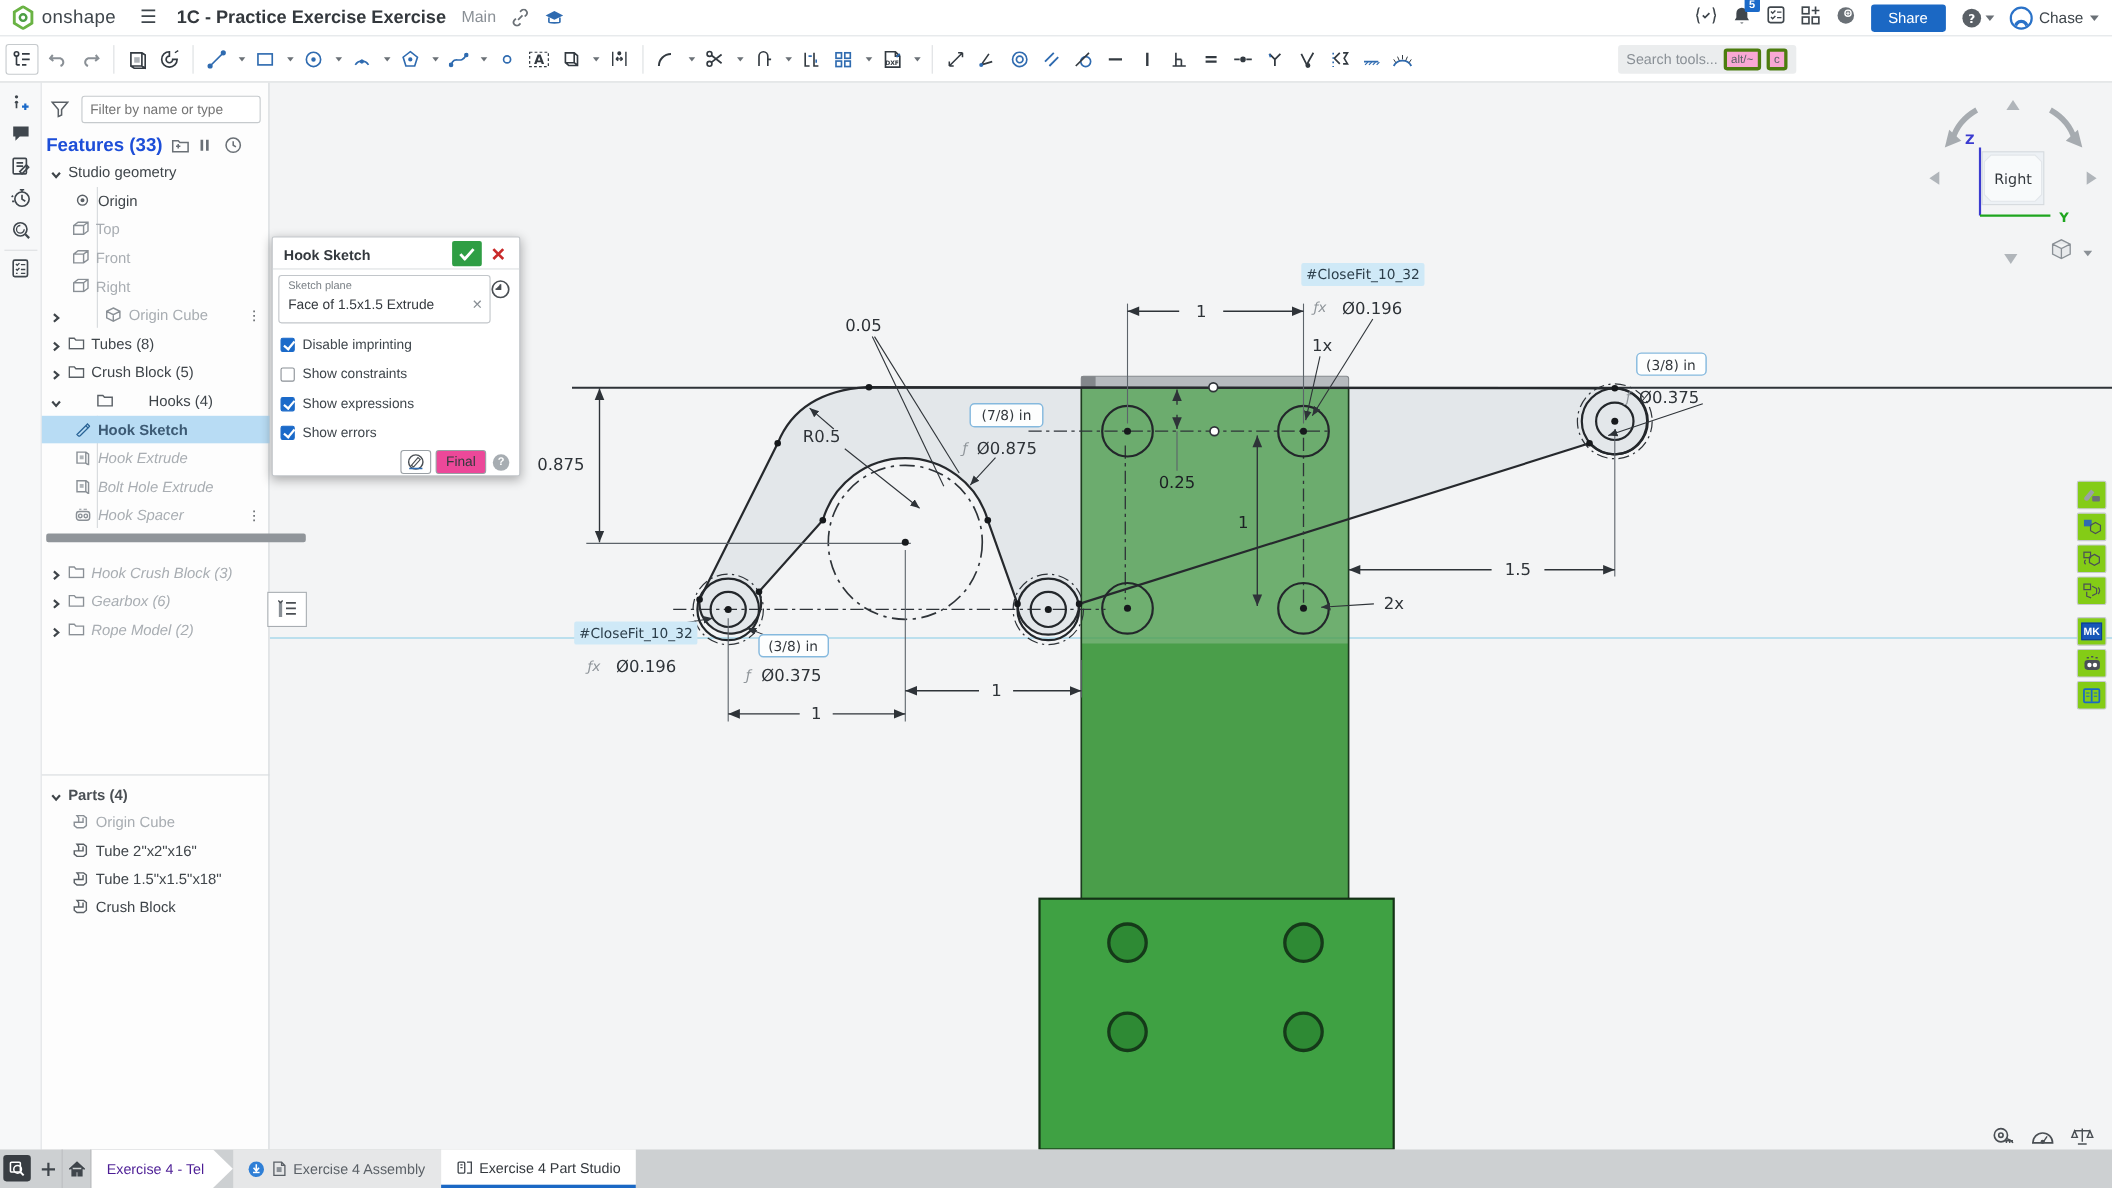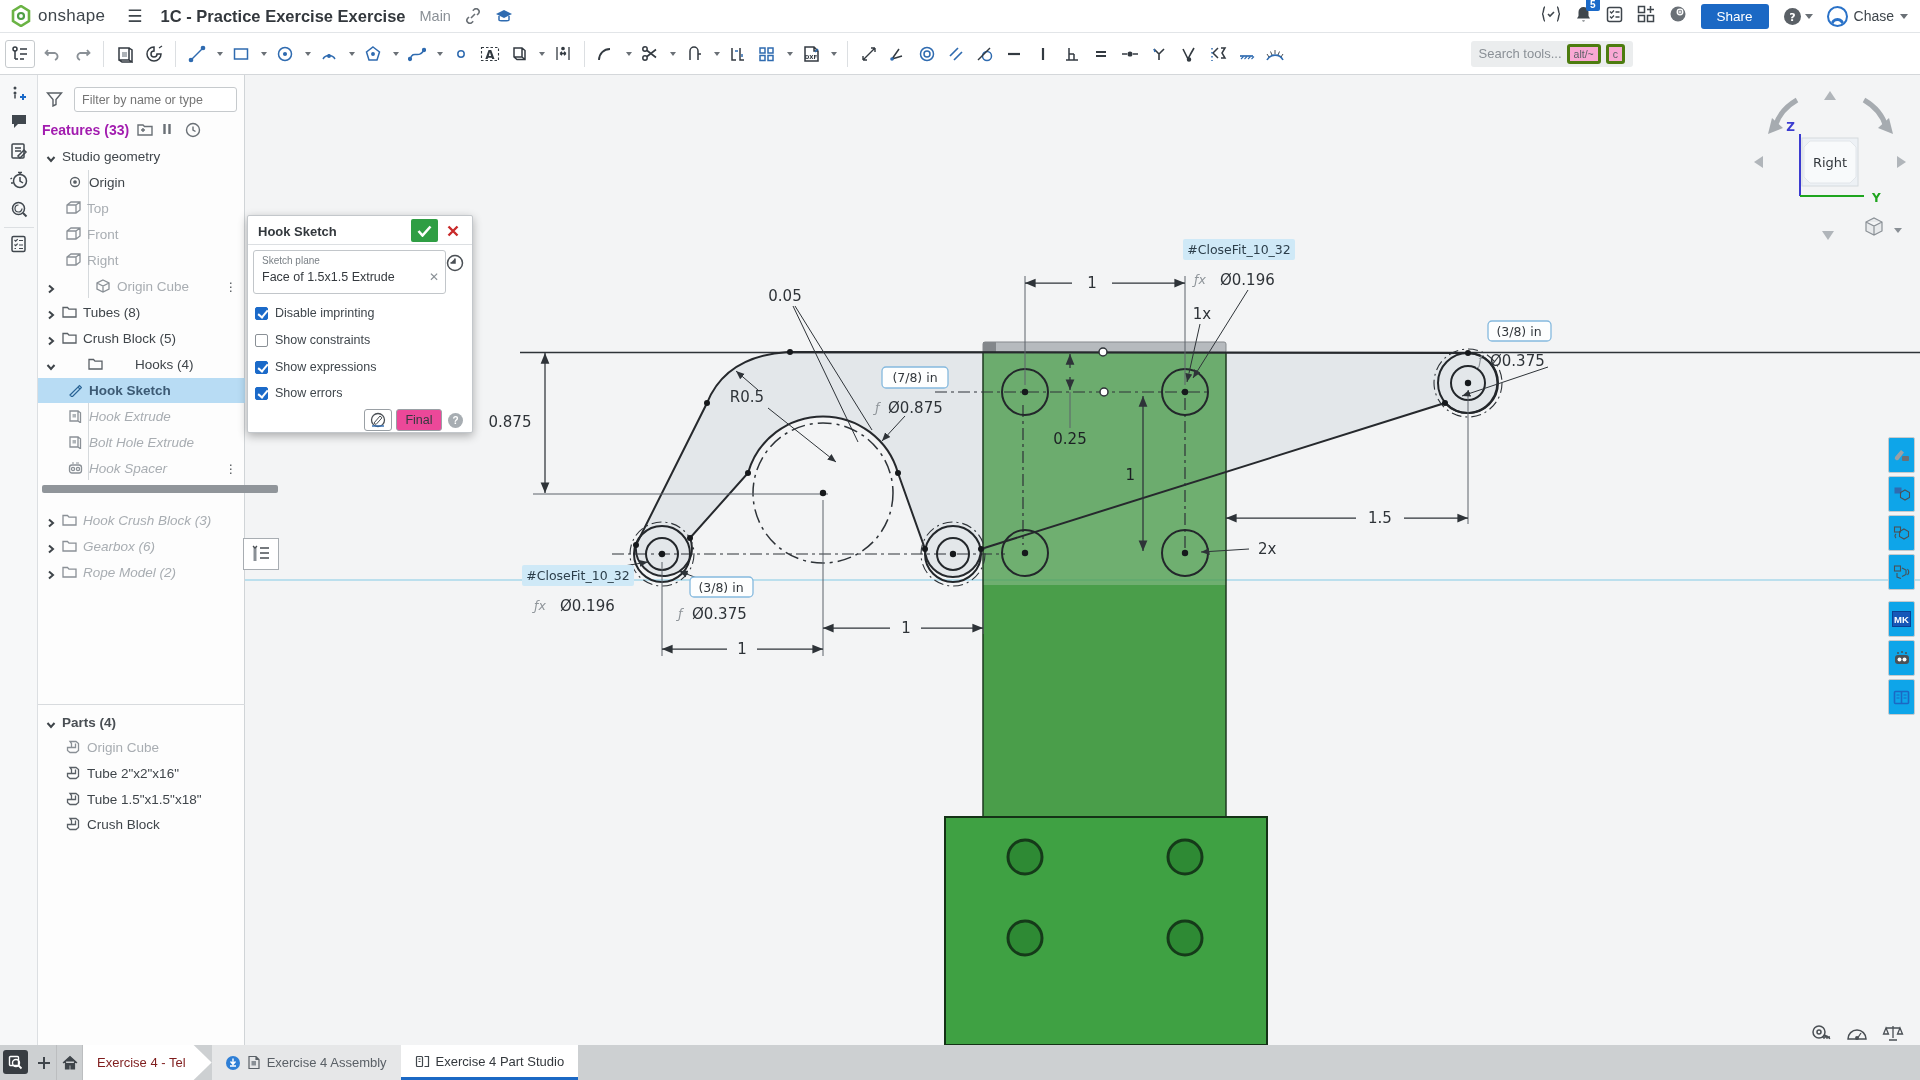--- a/index.html
+++ b/index.html
@@ -49,21 +49,21 @@
   .chev svg { stroke:#3f454a; stroke-width:2; fill:none; }
   .chev.open svg { transform:rotate(90deg); transform-origin:5px 5px; }
   .tic { width:15px; height:15px; flex:0 0 auto; }
   .tic svg { stroke:#8a9096; fill:none; stroke-width:1.3; }
   .tic.dark svg { stroke:#5a6066; }
   .tic.blue svg { stroke:#2a6496; }
   .dots3 { margin-left:auto; margin-right:8px; color:#4a4f54; font-size:12px; letter-spacing:0; }
   .guide { position:absolute; width:1px; background:#d5d9dc; left:50px; }
   #rollback { position:absolute; left:4px; top:410px; width:236px; height:8px; background:#90959a; border-radius:2px; cursor:grab; }
   #parts-div { position:absolute; left:0; top:629px; width:207px; height:1px; background:#d8dbde; }
-  .fhead { position:absolute; left:4px; display:flex; align-items:center; gap:8px; color:#a21caf; font-weight:bold; font-size:14px; }
+  .fhead { position:absolute; left:4px; display:flex; align-items:center; gap:8px; color:#1d4ed8; font-weight:bold; font-size:17px; }
   .hic { width:16px; height:16px; cursor:pointer; }
   .hic svg { stroke:#6a7076; fill:none; stroke-width:1.4; }
   
   #canvas { position:absolute; left:245px; top:75px; width:1675px; height:970px; background:#f3f4f5; z-index:1; }
   
   #dlg { position:absolute; left:247px; top:215px; width:226px; height:218px; background:#fff; border:1px solid #c3c7cb; border-radius:2px; box-shadow:0 3px 10px rgba(0,0,0,.3); z-index:40; }
   #dlg-head { position:absolute; left:0; top:0; width:100%; height:29px; border-bottom:1px solid #dcdfe2; }
   #dlg-title { position:absolute; left:10px; top:8px; font-size:13px; font-weight:bold; color:#33383d; }
   #dlg-ok { position:absolute; left:163px; top:3px; width:27px; height:23px; background:#2f9e44; border-radius:2px; border:none; cursor:pointer; display:flex; align-items:center; justify-content:center; }
   #dlg-x { position:absolute; left:193px; top:3px; width:24px; height:23px; background:#fff; border:none; cursor:pointer; display:flex; align-items:center; justify-content:center; }
@@ -77,32 +77,32 @@
   .cb.on { background:#1b6ac9; border:1px solid #1b6ac9; }
   .cb.on::after { content:""; position:absolute; left:3.5px; top:0.5px; width:4px; height:8px; border:solid #fff; border-width:0 2px 2px 0; transform:rotate(40deg); }
   .cb.off { background:#fff; border:1px solid #8a9096; }
   .cblbl { font-size:12.5px; color:#3f464c; }
   #dlg-sketchbtn { position:absolute; left:116px; top:193px; width:28px; height:22px; border:1px solid #9aa0a5; border-radius:3px; background:#fff; cursor:pointer; display:flex; align-items:center; justify-content:center; }
   #dlg-final { position:absolute; left:148px; top:193px; width:46px; height:22px; border:1px solid #9aa0a5; border-radius:3px; background:#ec4899; font-size:12.5px; color:#34393e; cursor:pointer; font-family:"Liberation Sans","DejaVu Sans",sans-serif; }
   #dlg-help { position:absolute; left:200px; top:197px; width:15px; height:15px; border-radius:50%; background:#a7adb2; color:#fff; font-size:10px; font-weight:bold; display:flex; align-items:center; justify-content:center; cursor:pointer; }
   
   #panel-toggle { position:absolute; left:243px; top:538px; width:36px; height:32px; background:#fff; border:1px solid #a8adb2; z-index:21; cursor:pointer; display:flex; align-items:center; justify-content:center; }
   #rightstrip { position:absolute; left:1888px; top:437px; z-index:25; display:flex; flex-direction:column; gap:3px; }
-  .rbox { width:27px; height:36px; background:#0ea5e9; border:1px solid #c6cacd; border-radius:2px; display:flex; align-items:center; justify-content:center; cursor:pointer; }
+  .rbox { width:27px; height:26px; background:#84cc16; border:1px solid #c6cacd; border-radius:2px; display:flex; align-items:center; justify-content:center; cursor:pointer; }
   .rbox svg { stroke:#4a5056; fill:none; stroke-width:1.3; }
   .mkbox { background:#1757b8; color:#fff; font-size:9.5px; font-weight:bold; width:19px; height:16px; display:flex; align-items:center; justify-content:center; border:1px solid #0c3f92; }
   #measure-icons { position:absolute; left:1810px; top:1024px; display:flex; gap:14px; z-index:25; }
   .mic { width:22px; height:20px; cursor:pointer; }
   .mic svg { stroke:#4a4f54; fill:none; stroke-width:1.5; }
   
   #bottombar { position:absolute; left:0; top:1045px; width:1920px; height:35px; background:#cdd0d2; z-index:30; display:flex; align-items:stretch; }
   #bb-find { position:absolute; left:3px; top:5px; width:25px; height:24px; background:#383d42; border-radius:3px; display:flex; align-items:center; justify-content:center; cursor:pointer; }
   .bb-btn { width:26px; display:flex; align-items:center; justify-content:center; cursor:pointer; border-right:1px solid #bcbec0; }
   .tab { display:flex; align-items:center; gap:6px; padding:0 14px; font-size:13px; cursor:pointer; }
-  #tab1 { margin-left:0; background:#fff; color:#7f1d1d; clip-path:polygon(0 0, 86% 0, 100% 50%, 86% 100%, 0 100%); padding-right:26px; }
+  #tab1 { margin-left:0; background:#fff; color:#4c1d95; clip-path:polygon(0 0, 86% 0, 100% 50%, 86% 100%, 0 100%); padding-right:26px; }
   #tab2 { background:#e6e7e8; color:#5a6066; }
   #tab3 { background:#fff; color:#33383d; border-bottom:3px solid #1b68c4; }
   .bicon { width:15px; height:15px; }
   .bicon svg { stroke:#5a6066; fill:none; stroke-width:1.4; }
   .circ-dl { width:14px; height:14px; border-radius:50%; background:#2f7fd6; display:flex; align-items:center; justify-content:center; }
   text { font-family:"DejaVu Sans","Liberation Sans",sans-serif; }
 </style>
 </head>
 <body>
 

